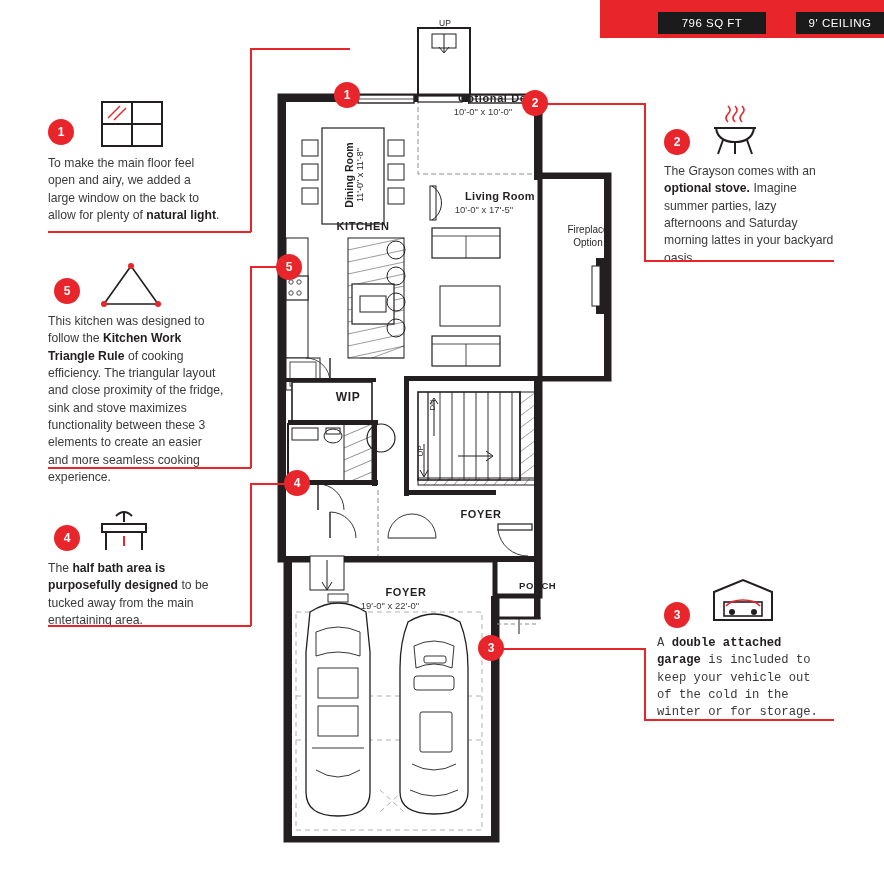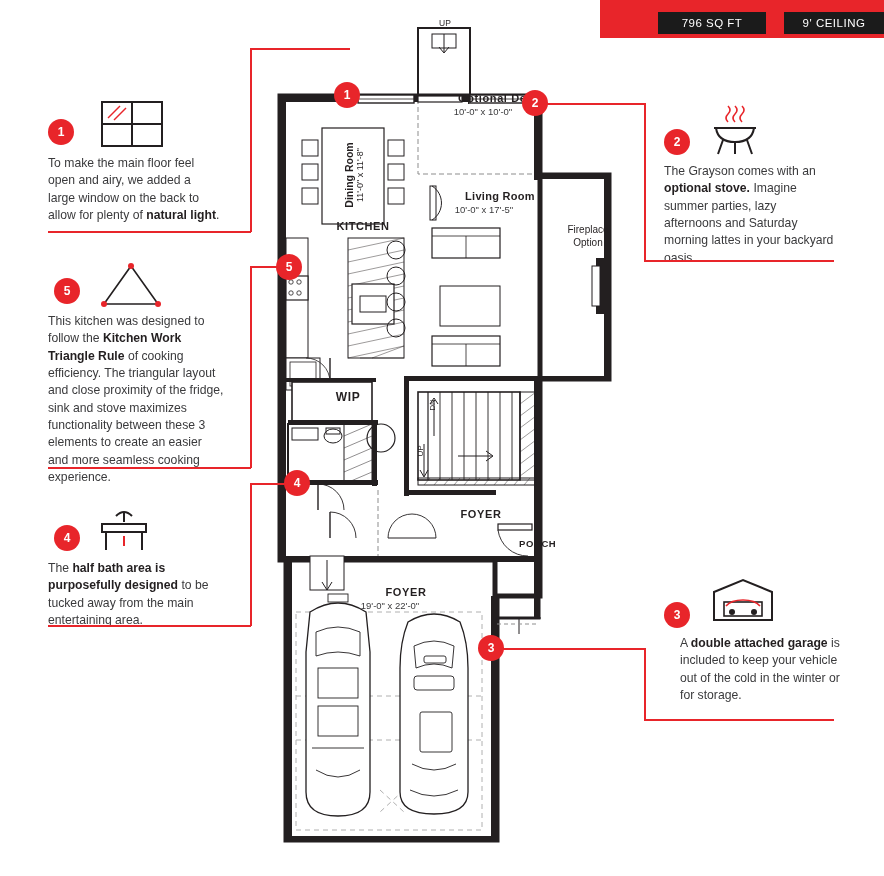--- a/index.html
+++ b/index.html
@@ -20,21 +20,21 @@
   .badge {
     position: absolute; top: 12px;
     height: 22px;
     background: #1b1b1b;
     color: #ffffff;
     font-size: 11.5px;
     letter-spacing: .5px;
     display: flex; align-items: center; justify-content: center;
   }
   .badge-sqft { right: 118px; width: 108px; }
-  .badge-ceil { right: 0px;  width: 100px; }
+  .badge-ceil { right: 0px;  width: 88px; }
 
   
   .marker {
     position: absolute;
     width: 26px; height: 26px;
     border-radius: 50%;
     background: #e8252a;
     color: #fff;
     font-size: 12px; font-weight: bold;
     display: flex; align-items: center; justify-content: center;
@@ -323,21 +323,21 @@
 </div>
 
 <div class="lbl caps" style="left:302px; top:390px; width:60px; font-size:9.5px;">
   <div class="nm" style="font-size:12px;">WIP</div>
 </div>
 
 <div class="lbl caps" style="left:422px; top:508px; width:86px;">
   <div class="nm">FOYER</div>
 </div>
 
-<div class="lbl caps" style="left:487px; top:538px; width:60px; font-size:9.5px;">
+<div class="lbl caps" style="left:487px; top:580px; width:60px; font-size:9.5px;">
   <div class="nm" style="font-size:9.5px;">PORCH</div>
 </div>
 
 <div class="lbl caps" style="left:330px; top:586px; width:120px;">
   <div class="nm">FOYER</div>
   <div class="dim">19'-0" x 22'-0"</div>
 </div>
 
 <div class="lbl" style="left:548px; top:224px; width:80px; font-size:10px;">
   <div>Fireplace</div>
@@ -439,15 +439,15 @@
 <div class="marker" style="left:664px; top:602px;">3</div>
 <div class="note-icon" style="left:712px; top:578px;">
   <svg width="62" height="44" viewBox="0 0 62 44">
     <path d="M2 14 L31 2 L60 14 L60 42 L2 42 Z" fill="none" stroke="#231f20" stroke-width="2"></path>
     <rect x="12" y="24" width="38" height="14" fill="none" stroke="#231f20" stroke-width="1.6"></rect>
     <path d="M14 28 q5 -6 17 -6 q12 0 17 6" stroke="#e8252a" stroke-width="1.6" fill="none"></path>
     <circle cx="20" cy="34" r="3" fill="#231f20"></circle>
     <circle cx="42" cy="34" r="3" fill="#231f20"></circle>
   </svg>
 </div>
-<div class="note" style="left:680px; top:635px;">
+<div class="note" style="left:657px; top:635px;font-family:Liberation Mono, monospace;">
   A <b>double attached garage</b> is included to keep your vehicle out of the cold in the winter or for storage.
 </div>
 
 </body></html>

